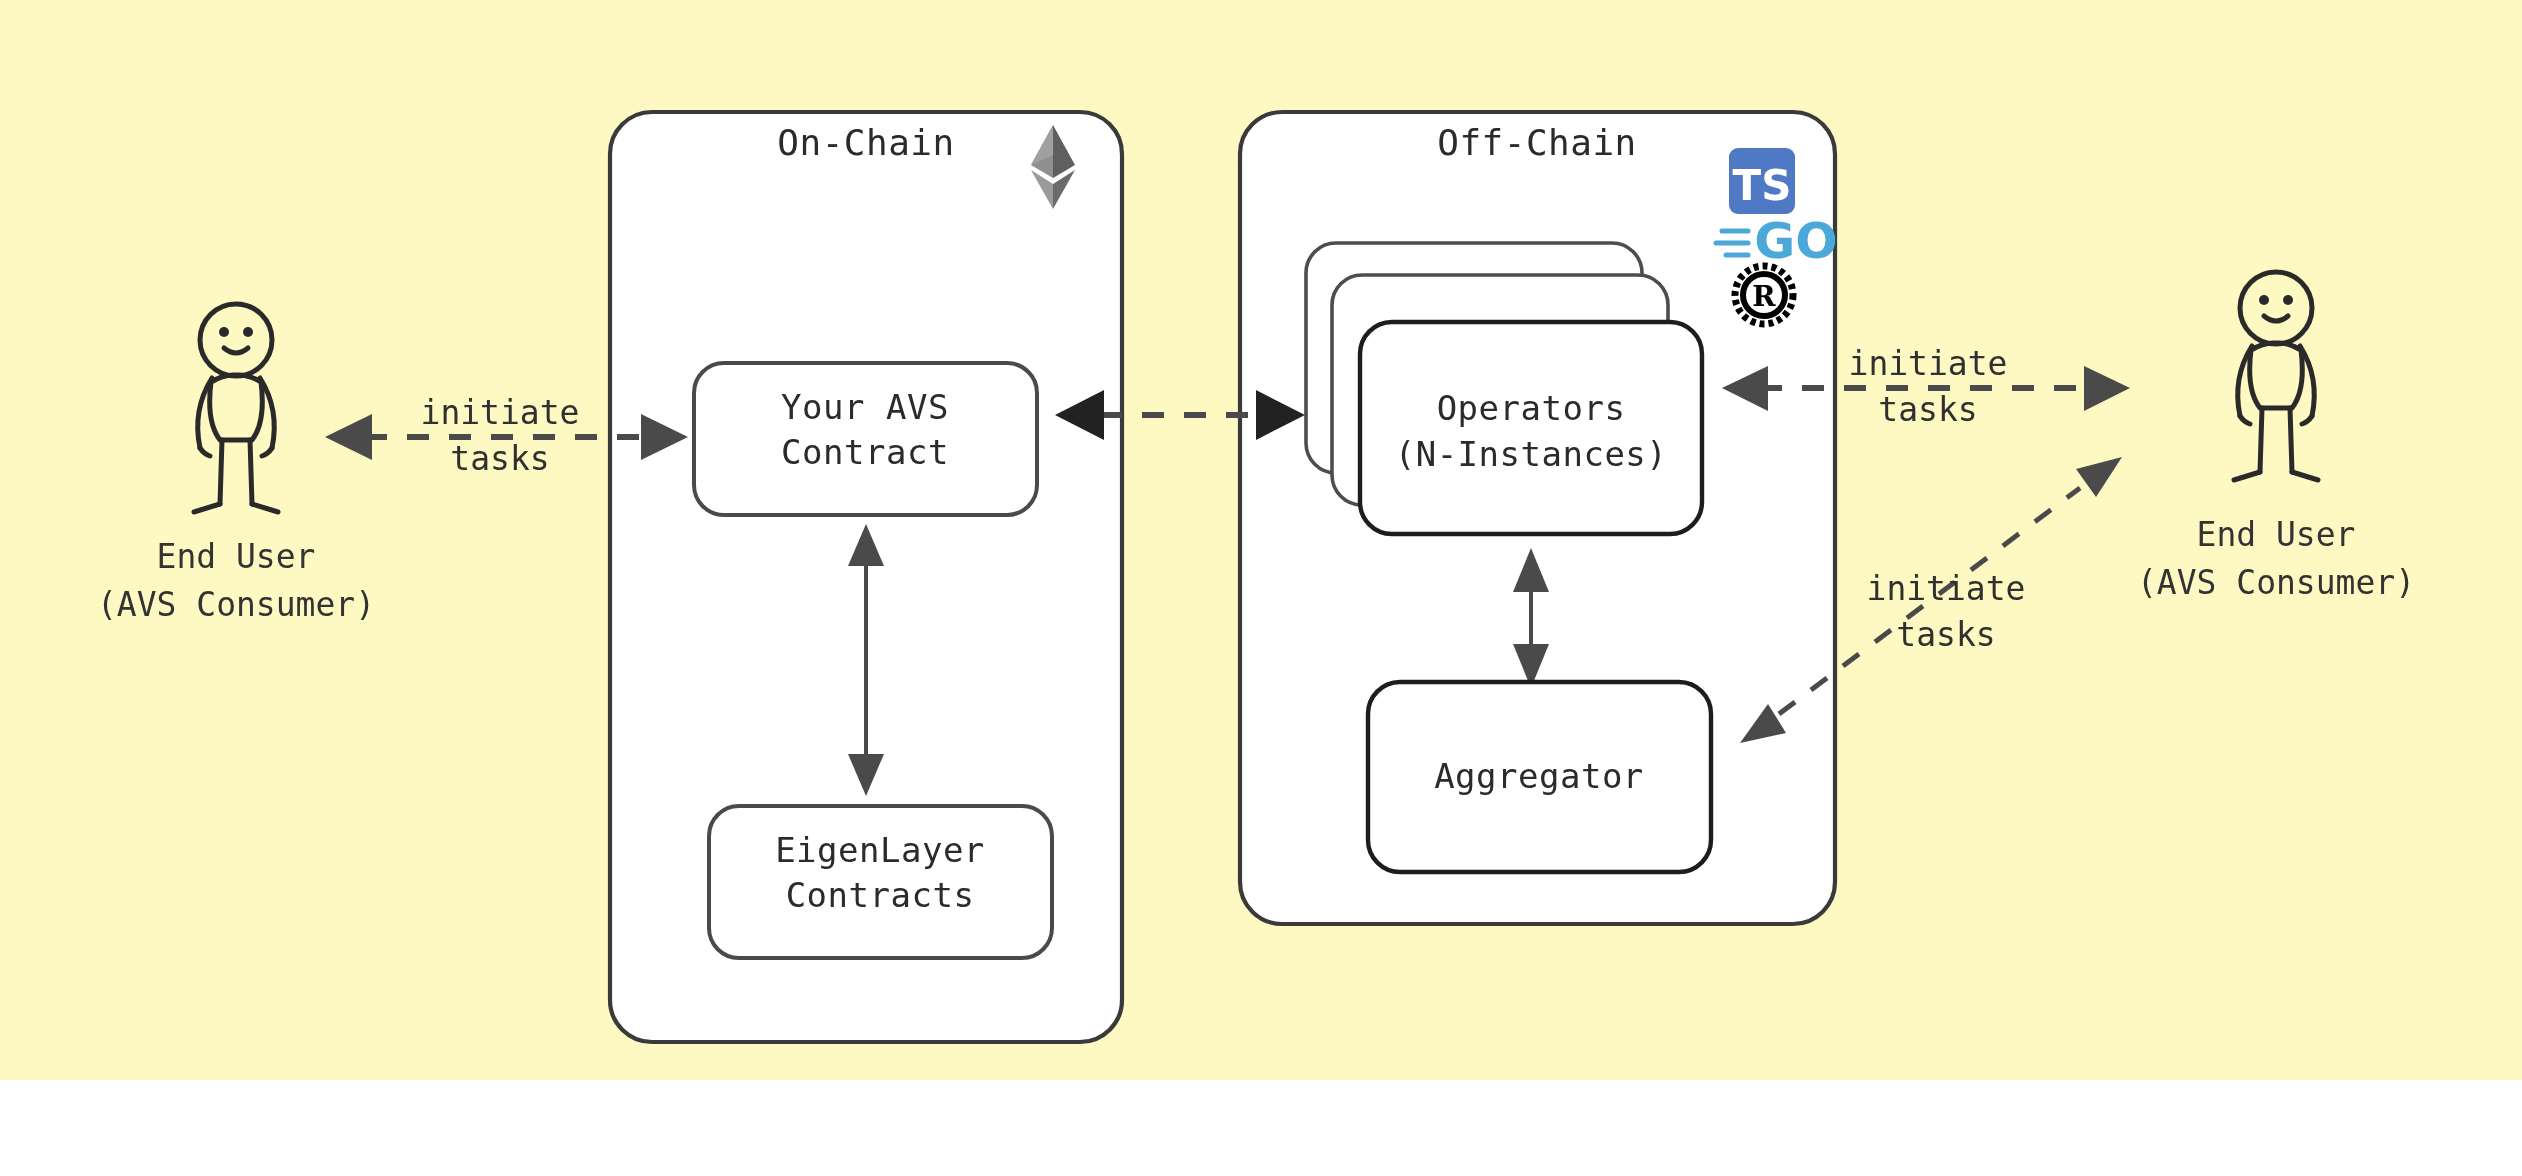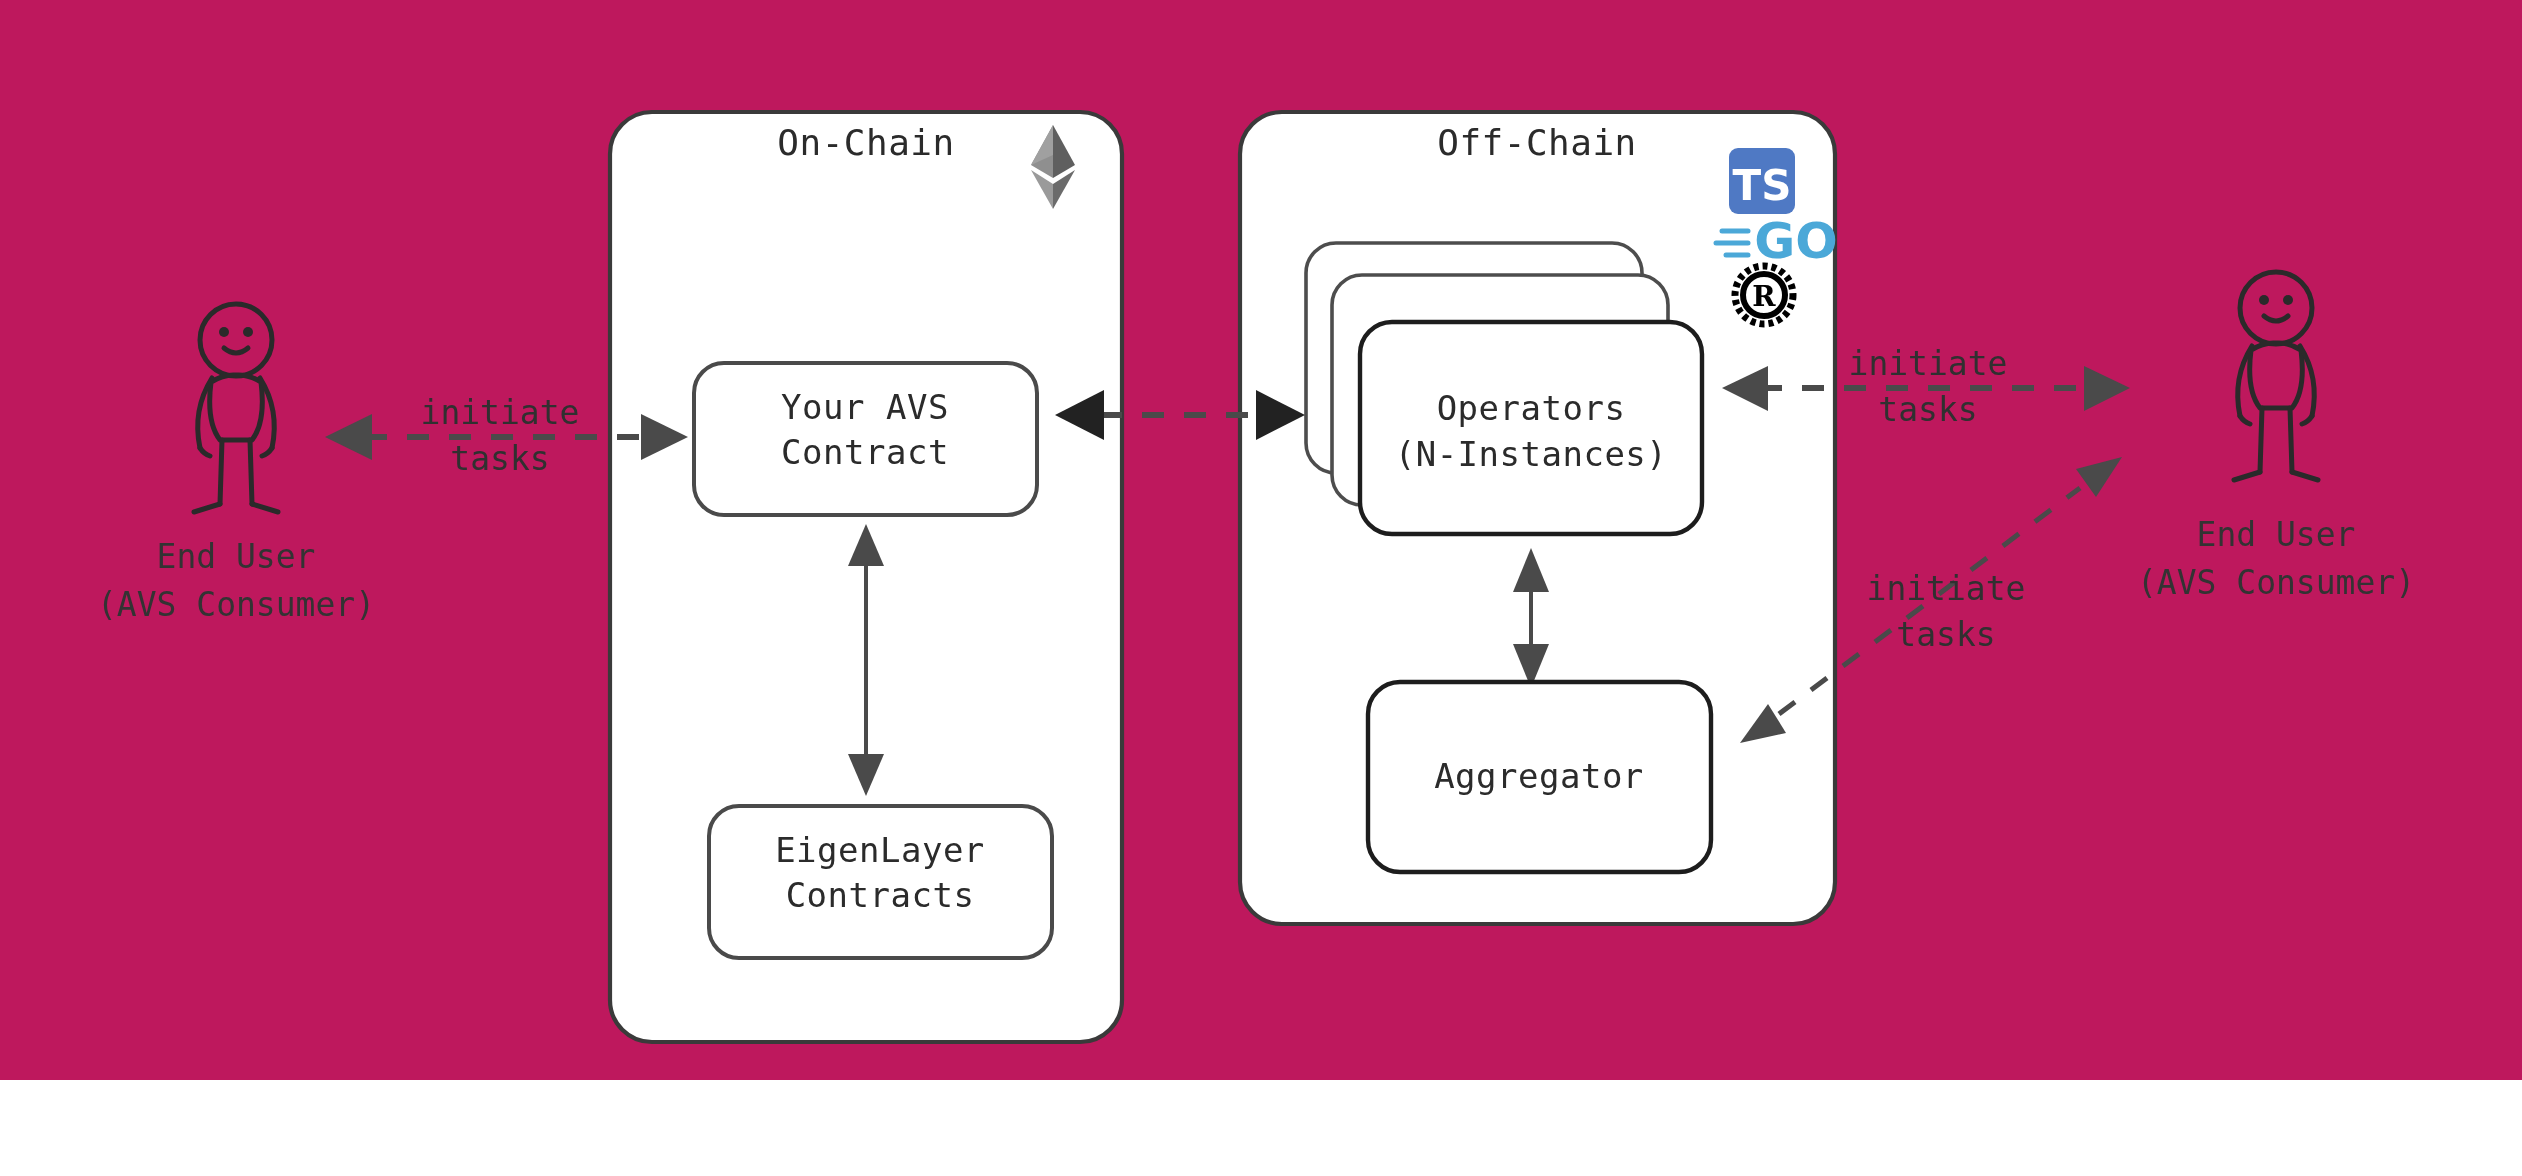--- a/index.html
+++ b/index.html
@@ -10,21 +10,21 @@
   body {
     width: 2522px;
     height: 1176px;
     font-family: "DejaVu Sans Mono", "Liberation Mono", monospace;
     overflow: hidden;
   }
   #stage {
     position: relative;
     width: 2522px;
     height: 1080px;
-    background: #be185d;
+    background: #fef9c3;
   }
   #diagram-svg {
     position: absolute;
     top: 0;
     left: 0;
     width: 2522px;
     height: 1176px;
   }
   .dg-text {
     font-family: "DejaVu Sans Mono", "Liberation Mono", monospace;

